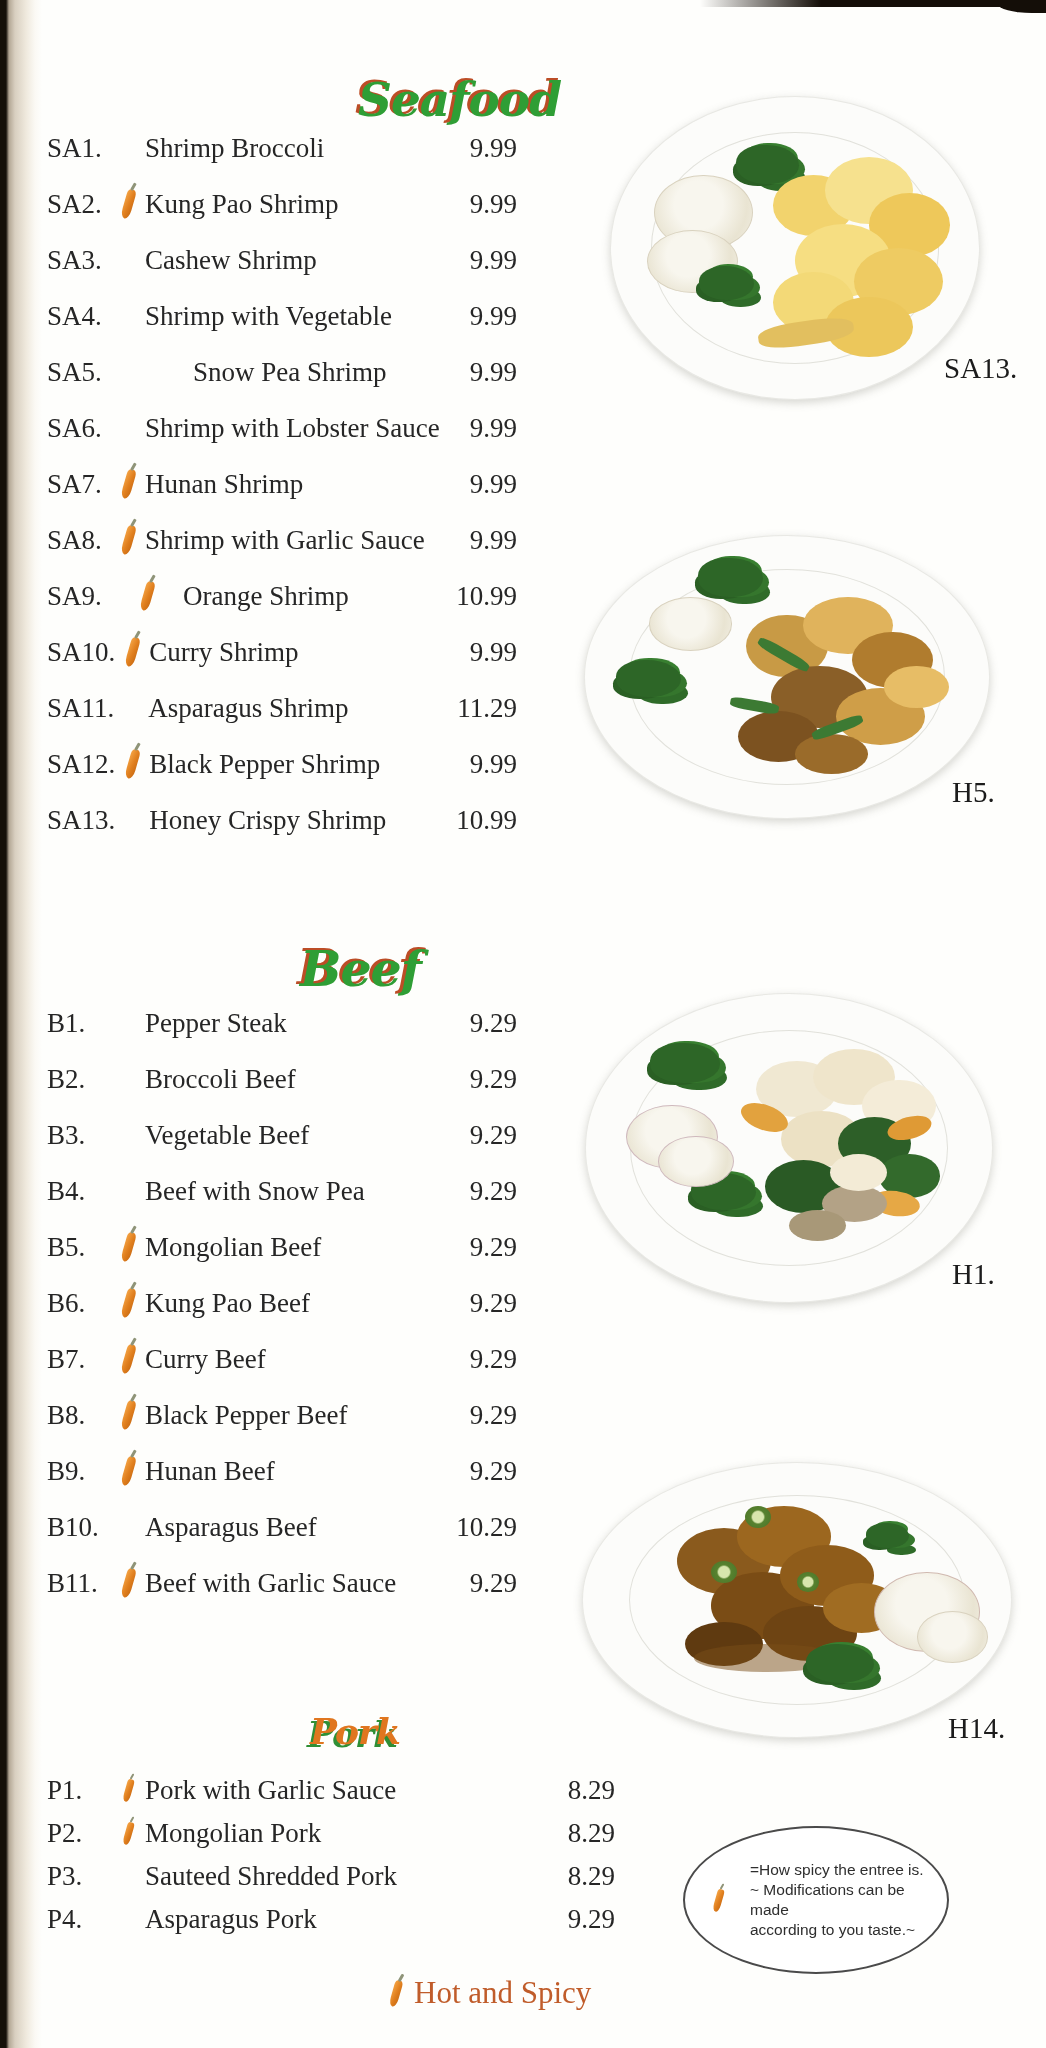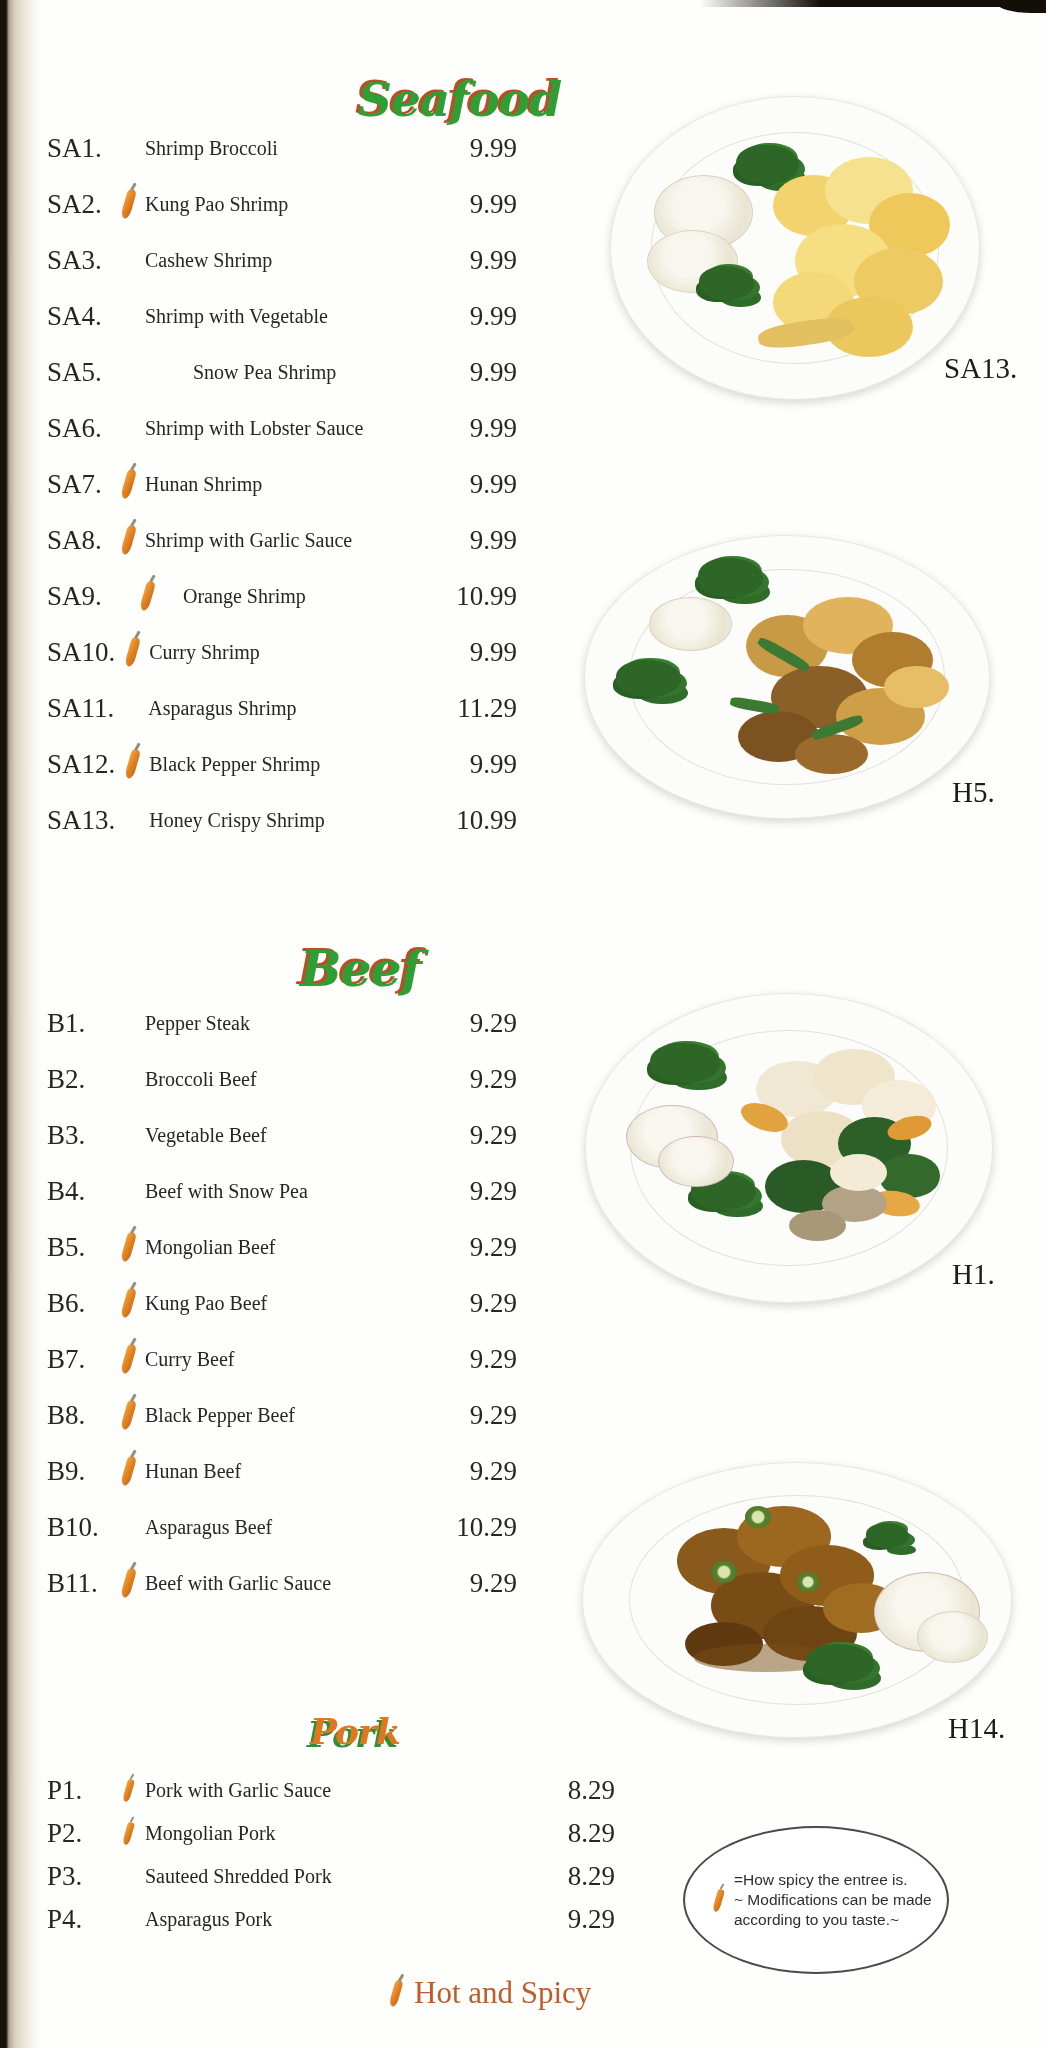--- a/index.html
+++ b/index.html
@@ -12,21 +12,21 @@
     background:linear-gradient(90deg,rgba(20,14,8,0),#140e08 35%);}
   .topEdge::after{content:"";position:absolute;right:0;top:0;width:48px;height:13px;background:#140e08;border-radius:0 0 0 70%;}
   
   .sec-h{position:absolute;font-family:"DejaVu Serif",serif;font-style:italic;font-weight:bold;
     color:#2f9e35;text-shadow:-3px -2px 0 #bc4d26;letter-spacing:-1px;margin-top:40px;}
   .sec-h.pork{color:#e0761f;text-shadow:-3px 3px 0 #2f8f35;}
   
   .list{position:absolute;display:flex;flex-direction:column;}
   .r{display:flex;align-items:center;}
   .c{flex:0 0 64px;font-size:27px;white-space:nowrap;}
-  .n{flex:1 1 auto;font-size:20px;white-space:nowrap;}
+  .n{flex:1 1 auto;font-size:27px;white-space:nowrap;}
   .p{flex:0 0 auto;font-size:27px;text-align:right;}
   
   .ch{flex:0 0 34px;display:flex;align-items:center;justify-content:center;height:100%;}
   .ch[data-spicy="false"]{visibility:hidden;}
   .pod{display:block;width:9px;height:30px;border-radius:5px 5px 7px 7px/9px 9px 15px 15px;
     background:linear-gradient(100deg,#f5a546,#e07f1e 55%,#c96a12);transform:rotate(16deg);position:relative;}
   .pod::before{content:"";position:absolute;top:-7px;left:3px;width:3px;height:8px;background:#8f9478;
     transform:rotate(14deg);border-radius:1px;}
   .pod.small{width:7px;height:23px;}
   .pod.small::before{top:-6px;left:2px;width:2px;height:6px;}
@@ -38,21 +38,21 @@
   .plate::before{content:"";position:absolute;left:11%;top:12%;right:11%;bottom:12%;
     border-radius:50%;border:1px solid rgba(185,185,172,.4);}
   .b{position:absolute;border-radius:50%;}
   .parsley{background:#2d6627;border-radius:46% 54% 50% 50%;
     box-shadow:10px 4px 0 -4px #35762d,-8px 7px 0 -5px #2a5f24,4px -7px 0 -5px #387f30,14px 14px 0 -7px #2f6b29;}
   .onion{background:radial-gradient(circle at 45% 40%,#f8f6ee 35%,#e9e4d2 70%,#f3f0e6);border:1px solid #d9d2bf;}
   .ring{background:radial-gradient(circle,#d8e6ad 32%,#57822f 42%,#4a7328 100%);}
   .photo-label{position:absolute;font-size:29px;color:#1c1c1c;}
   
   .note{position:absolute;left:683px;top:1826px;width:266px;height:148px;border:2px solid #4a4a4a;
-    border-radius:50%;box-sizing:border-box;display:flex;align-items:center;gap:7px;padding:0 14px 0 24px;background:#fff;}
+    border-radius:50%;box-sizing:border-box;display:flex;align-items:center;gap:23px;padding:0 14px 0 24px;background:#fff;}
   .note-text{font-family:"Liberation Sans","DejaVu Sans",sans-serif;font-size:15.5px;line-height:20px;color:#2e2e2e;}
   
   .legend{position:absolute;left:388px;top:1975px;display:flex;align-items:center;gap:10px;
     font-size:31px;color:#c05c2a;}
 </style>
 </head>
 <body>
 
 <div class="page">
   <div class="binding"></div>

